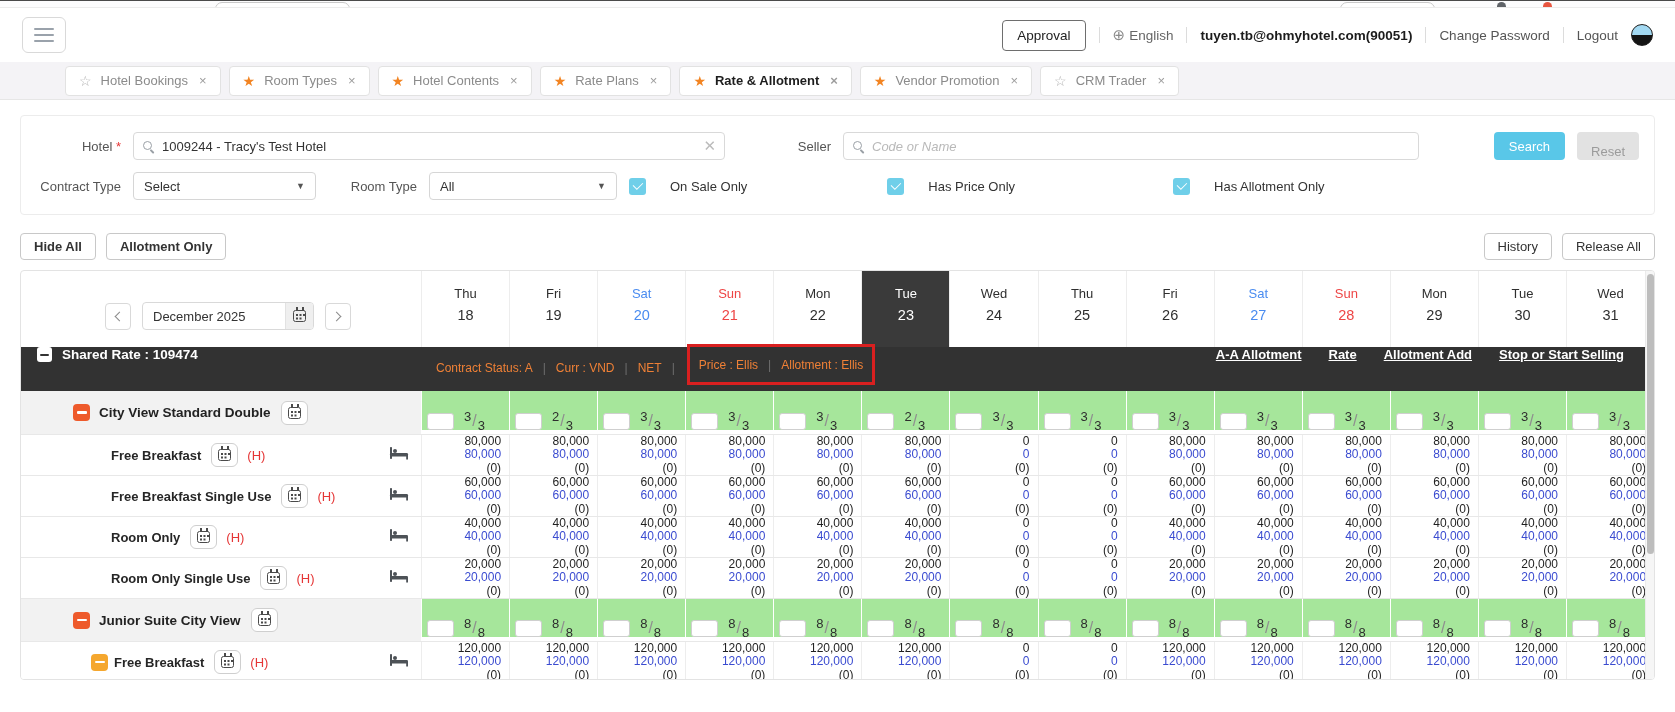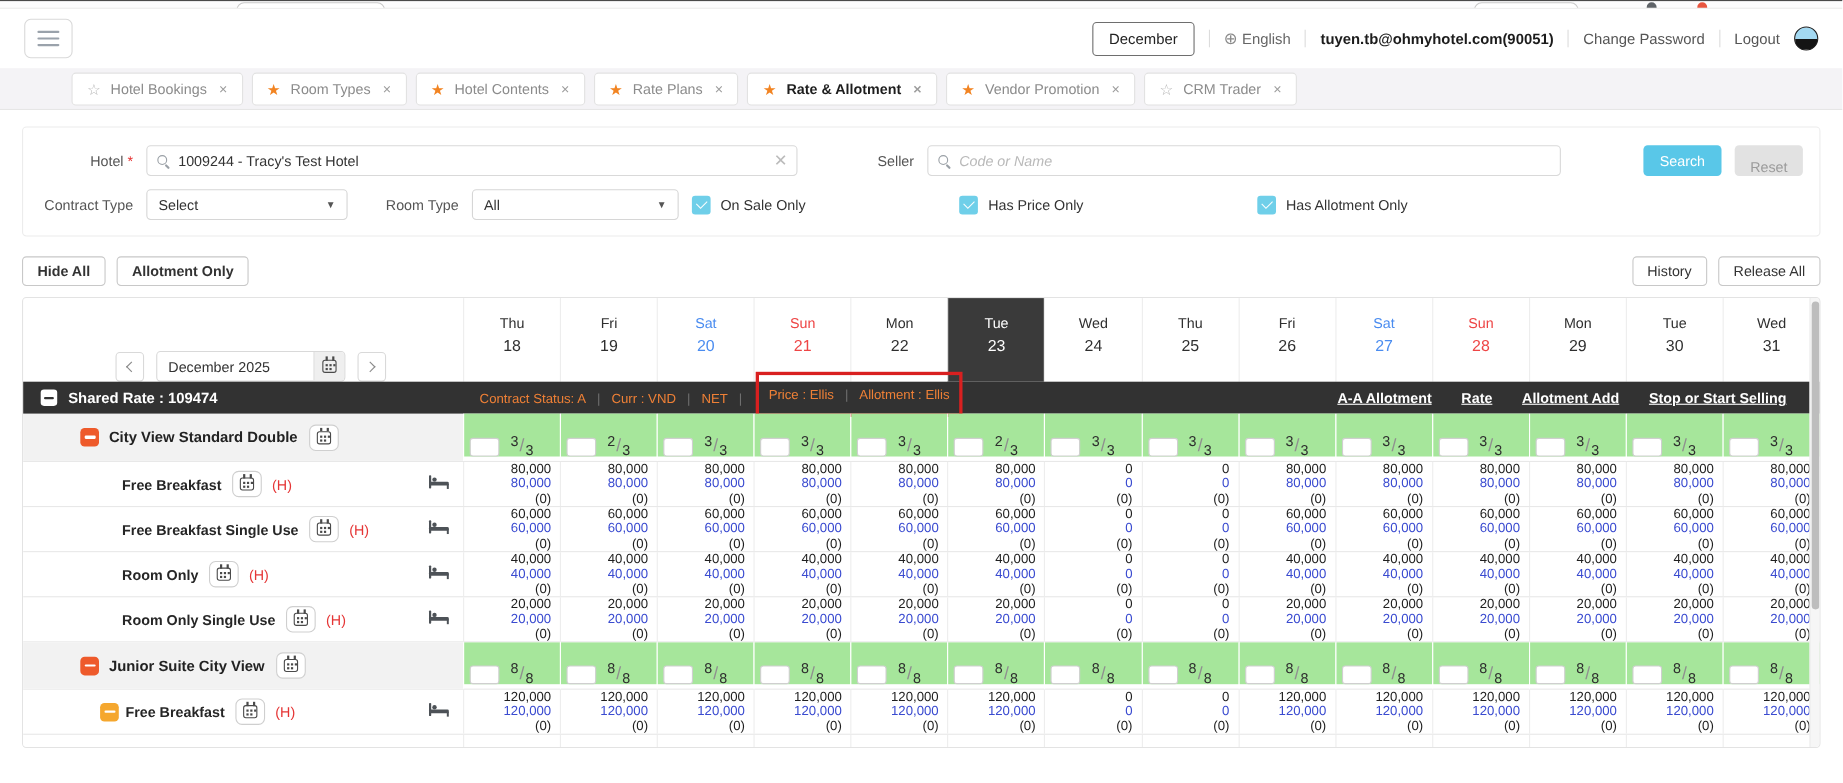--- a/index.html
+++ b/index.html
@@ -43,56 +43,56 @@
   .search-field input{border:none;outline:none;flex:1;font-size:13px;color:#333;background:transparent;font-family:inherit}
   .search-field input::placeholder{font-style:italic;color:#b9b9b9}
   .hotel-field{width:592px}
   .seller-field{width:576px}
   .mag-icon{position:relative;width:13px;height:13px;display:inline-block;flex:none;margin-right:7px}
   .mag-icon::before{content:"";position:absolute;left:1px;top:1px;width:7px;height:7px;border:1.4px solid #9aa0a6;border-radius:50%}
   .mag-icon::after{content:"";position:absolute;left:9px;top:9px;width:4.5px;height:1.6px;background:#9aa0a6;transform:rotate(45deg);transform-origin:0 0;border-radius:1px}
   .clear-x{color:#bbb;font-size:15px;cursor:pointer;flex:none}
   .sel{height:28px;border:1px solid #d6d6d6;border-radius:4px;display:flex;align-items:center;padding:0 10px;font-size:13px;color:#333;background:#fff;cursor:pointer}
   .sel .caret{margin-left:auto;font-size:9px;color:#555}
-  .cbx-wrap{display:flex;align-items:center;gap:9px;font-size:13px;color:#333;cursor:pointer}
+  .cbx-wrap{display:flex;align-items:center;gap:24px;font-size:13px;color:#333;cursor:pointer}
   .cbx{width:17px;height:17px;border-radius:3px;background:#6fcfe9;position:relative;flex:none}
   .cbx::after{content:"";position:absolute;left:5.5px;top:2.5px;width:4.5px;height:8px;border-right:1.8px solid rgba(255,255,255,.95);border-bottom:1.8px solid rgba(255,255,255,.95);transform:rotate(45deg)}
   .btn-search{margin-left:auto;height:28px;padding:0 15px;background:#59c7e8;color:#fff;border:none;border-radius:4px;font-size:13px;cursor:pointer;font-family:inherit}
   .btn-reset{height:28px;padding:12px 14px;background:#e2e2e2;color:#9b9b9b;border:none;border-radius:4px;font-size:13px;margin-left:12px;cursor:pointer;font-family:inherit}
 
   
   .toolbar-row{margin:18px 20px 0;width:1635px;display:flex;align-items:center}
   .btn-plain{height:27px;padding:0 13px;background:#fff;border:1px solid #c8c8c8;border-radius:4px;font-size:13px;color:#333;cursor:pointer;font-family:inherit}
   .btn-plain.b{font-weight:bold}
   .btn-plain + .btn-plain{margin-left:10px}
   .tr-right{margin-left:auto;display:flex}
 
   
   .grid-card{margin:10px 20px 0;width:1635px;height:410px;border:1px solid #e3e3e3;border-radius:4px;position:relative;overflow:hidden;background:#fff}
   .cal-header{height:76px;display:flex}
-  .nav-zone{width:400px;flex:none;display:flex;align-items:flex-end;padding:14px 0 0 84px;gap:11px}
+  .nav-zone{width:400px;flex:none;display:flex;align-items:center;padding:14px 0 0 84px;gap:11px}
   .nav-btn{width:26px;height:27px;border:1px solid #d9d9d9;border-radius:4px;background:#fff;display:flex;align-items:center;justify-content:center;cursor:pointer}
   .chev{width:7px;height:7px;border-left:1.6px solid #8a8a8a;border-bottom:1.6px solid #8a8a8a;display:inline-block}
   .chev.left{transform:rotate(45deg);margin-left:3px}
   .chev.right{transform:rotate(-135deg);margin-right:3px}
   .date-box{width:172px;height:28px;border:1px solid #d9d9d9;border-radius:4px;display:flex;align-items:center;font-size:13px;color:#333;background:#fff;overflow:hidden;cursor:pointer}
   .date-box .txt{padding-left:10px}
   .cal-zone{margin-left:auto;width:28px;height:100%;background:#efefef;border-left:1px solid #e2e2e2;display:flex;align-items:center;justify-content:center}
   .cal-glyph{position:relative;width:13px;height:12px;border:1.4px solid #4a4a4a;border-radius:2.5px;display:inline-block}
   .cal-glyph::before{content:"";position:absolute;left:2px;top:-4px;width:2px;height:3.5px;background:#4a4a4a;box-shadow:6px 0 0 #4a4a4a}
   .cal-glyph::after{content:"";position:absolute;left:2px;top:3px;width:2px;height:2px;background:#4a4a4a;box-shadow:3.5px 0 0 #4a4a4a,7px 0 0 #4a4a4a,0 3.5px 0 #4a4a4a,3.5px 3.5px 0 #4a4a4a}
   .day-cells{flex:1;display:flex}
   .dh{flex:1 1 0;border-left:1px solid #ededed;text-align:center;padding-top:15px;font-size:13px;color:#2f2f2f}
   .dh .num{display:block;font-size:14.5px;margin-top:6px}
   .dh.sat{color:#4a8cf0}
   .dh.sun{color:#ee4545}
   .dh.today{background:#3a3a3a;color:#fff}
 
   
-  .dark-bar{height:29px;background:#323232;display:flex;align-items:center;position:relative;color:#fff}
+  .dark-bar{height:44px;background:#323232;display:flex;align-items:flex-start;position:relative;color:#fff}
   .minus{width:17px;height:17px;border-radius:4px;position:relative;flex:none;cursor:pointer}
   .minus::after{content:"";position:absolute;left:3.5px;top:7.4px;width:10px;height:2.2px;background:#fff;border-radius:1px}
   .minus.mw{width:15px;height:15px;background:#fff;border-radius:3px}
   .minus.mw::after{background:#333;left:3px;top:6.5px;width:9px;height:2px}
   .minus.mo{background:#ee5a2b}
   .minus.my{background:#f5a72e}
   .db-title{font-size:13.5px;font-weight:bold;margin-left:10px}
   .dark-bar .lead{margin-left:16px}
   .dark-meta{position:absolute;left:415px;display:flex;align-items:center;font-size:12px}
   .meta-item{color:#ef8036;white-space:nowrap}
@@ -141,21 +141,21 @@
   <div class="bs-dot" style="left:1543px;background:#e8553f"></div>
 </div>
 
 <div class="topbar">
   <button class="hamburger">
       <i></i>
       <i></i>
       <i></i>
     </button>
   <div class="top-right">
-    <button class="btn-approval">December</button>
+    <button class="btn-approval">Approval</button>
     <span class="tsep"></span>
     <span class="lang">
         <span class="globe">⊕</span>
         <span>English</span>
       </span>
     <span class="tsep"></span>
     <span class="user">tuyen.tb@ohmyhotel.com(90051)</span>
     <span class="tsep"></span>
     <span class="toplink">Change Password</span>
     <span class="tsep"></span>

